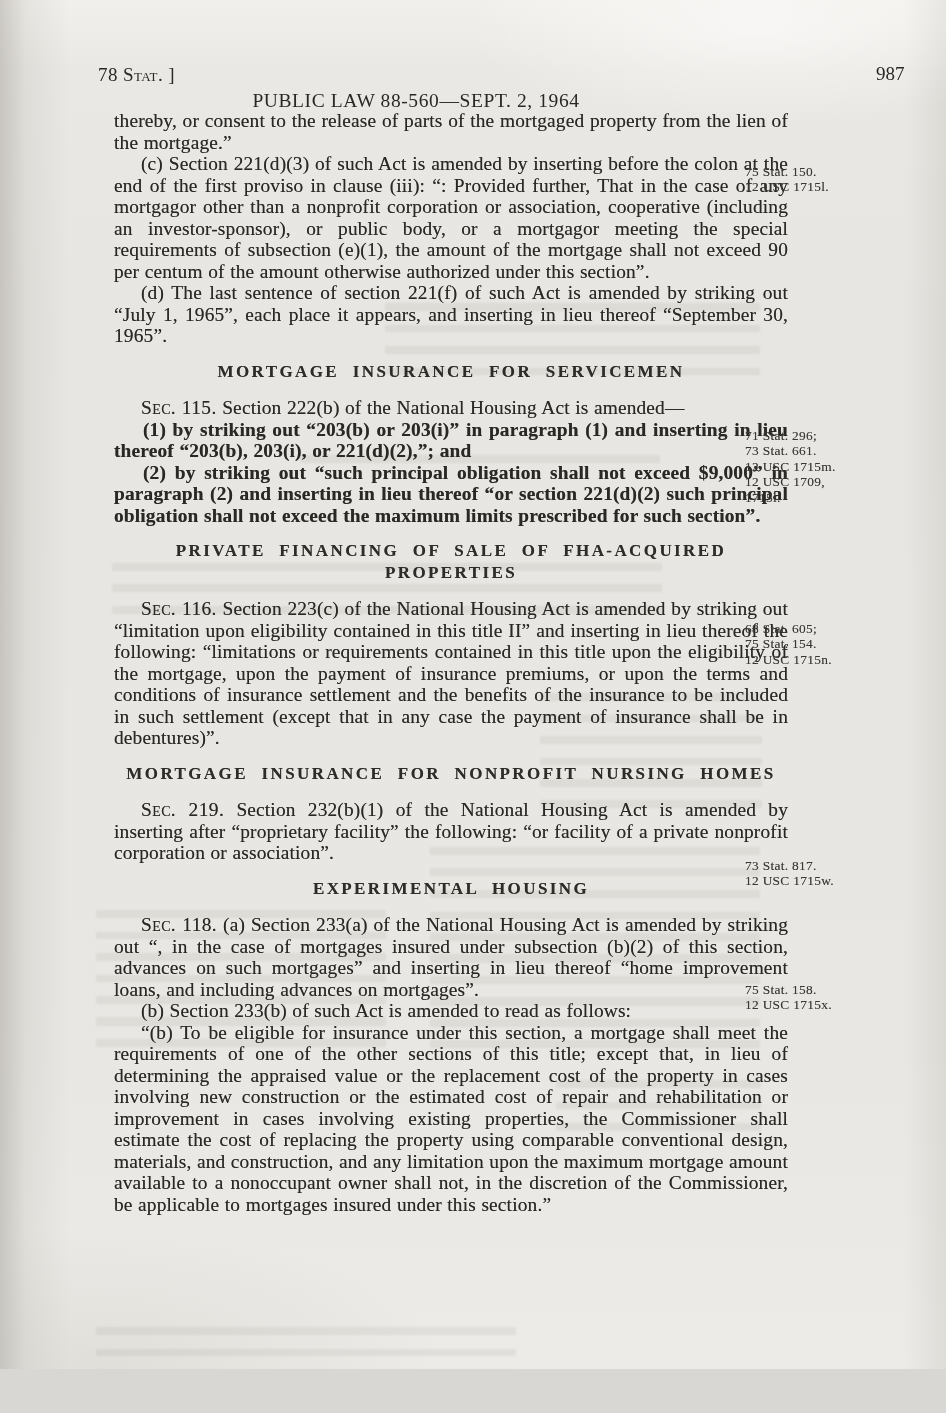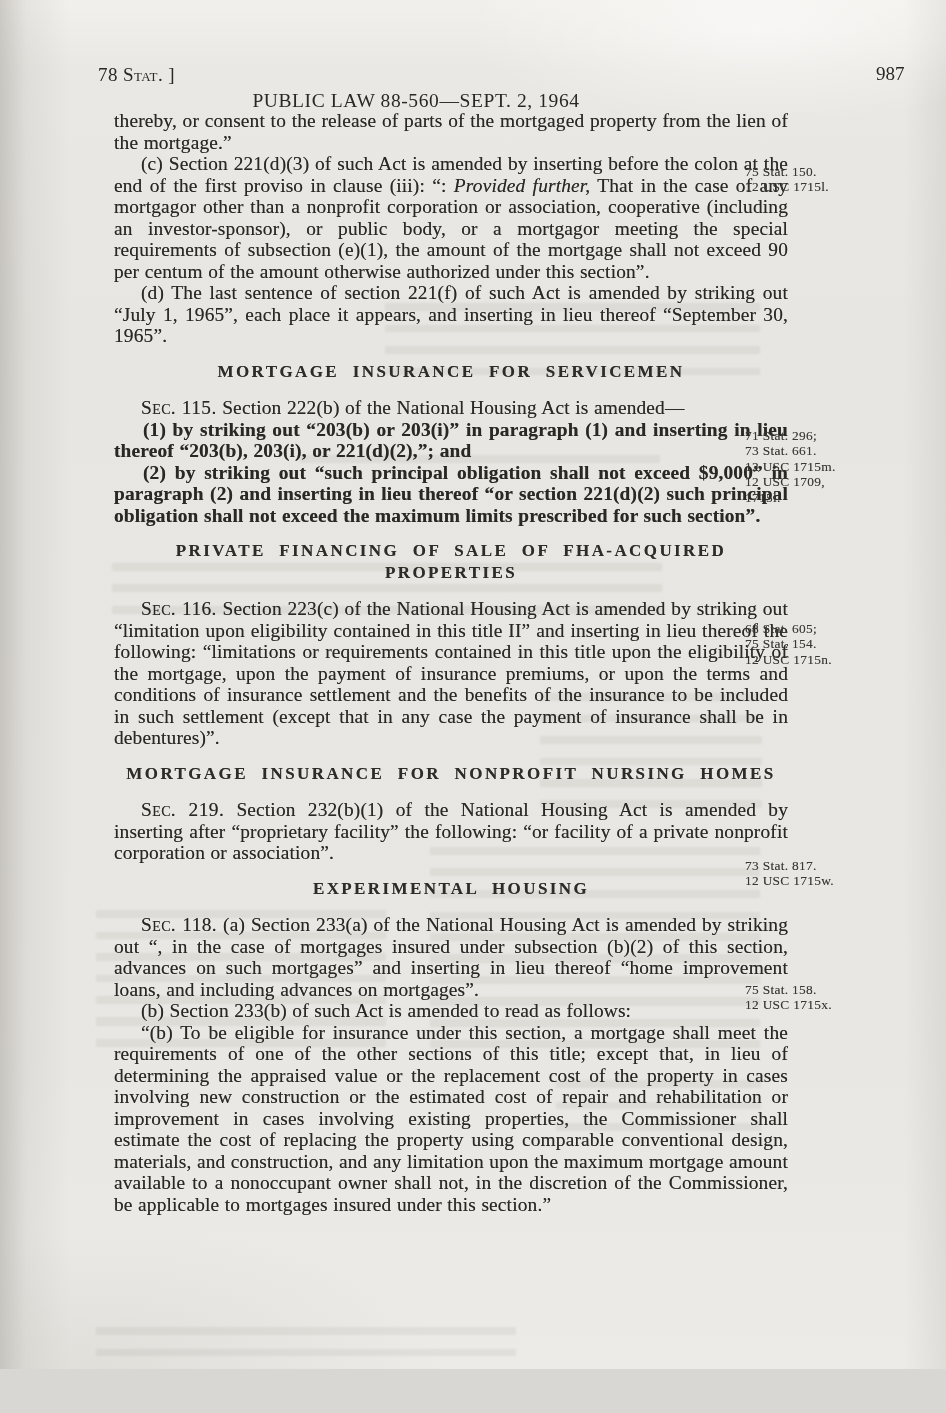--- a/index.html
+++ b/index.html
@@ -14,21 +14,21 @@
       linear-gradient(180deg, #f2f0ec 0, #eae8e4 70px, #e8e6e2 320px, #e9e7e3 1050px, #ecebe7 100%);
   }
   .page * { box-sizing:border-box; }
 
   
   .hdr-left  { position:absolute; top:64px; left:98px;  font-size:19px; letter-spacing:.4px; }
   .hdr-center{ position:absolute; top:63px; left:106px; width:620px; text-align:center; font-size:19.5px; letter-spacing:.6px;margin-top:27px; }
   .hdr-right { position:absolute; top:63px; left:876px; font-size:19px; }
 
   .smallcaps { font-variant:small-caps; letter-spacing:.4px; }
-  .it { font-style:italic; }
+  .it { }
 
   
   .col {
     position:absolute; top:110px; left:98px; width:674px;
     font-size:19.4px; line-height:21.5px; text-align:justify;
     word-spacing:.5px; letter-spacing:.15px;
     text-shadow:0 0 .5px rgba(42,40,36,.55);
     margin-left:16px;
   }
   .col p { margin:0; }

